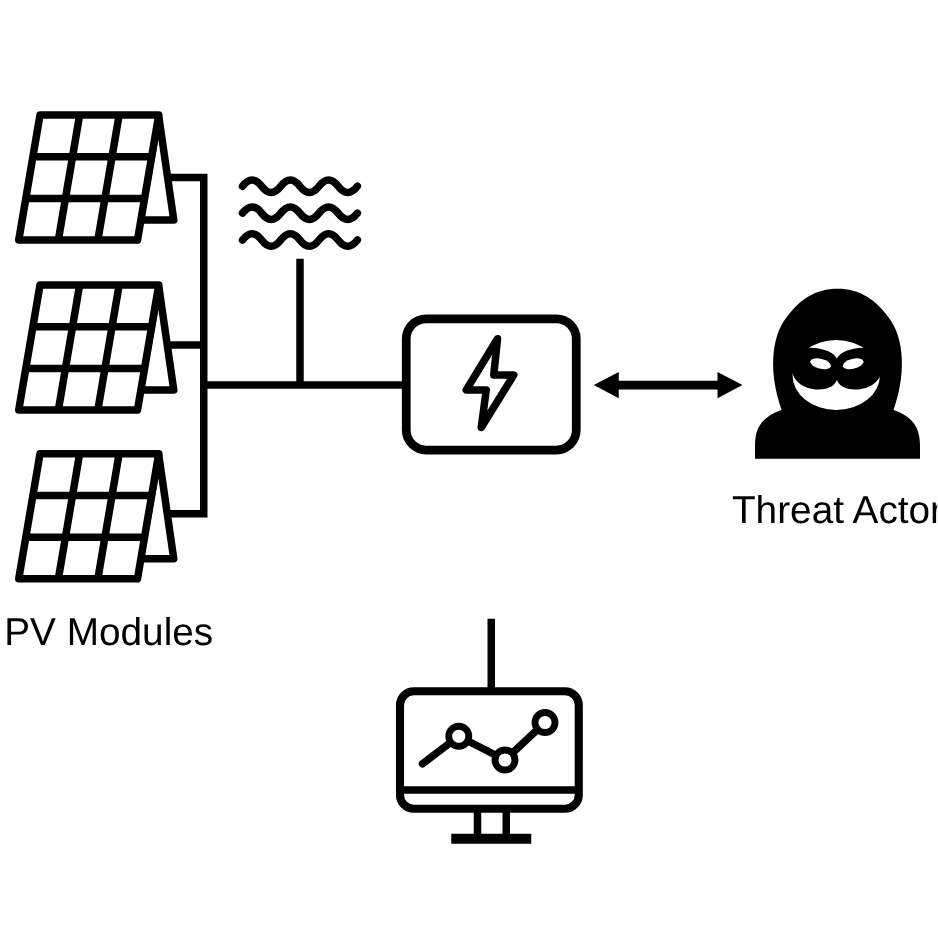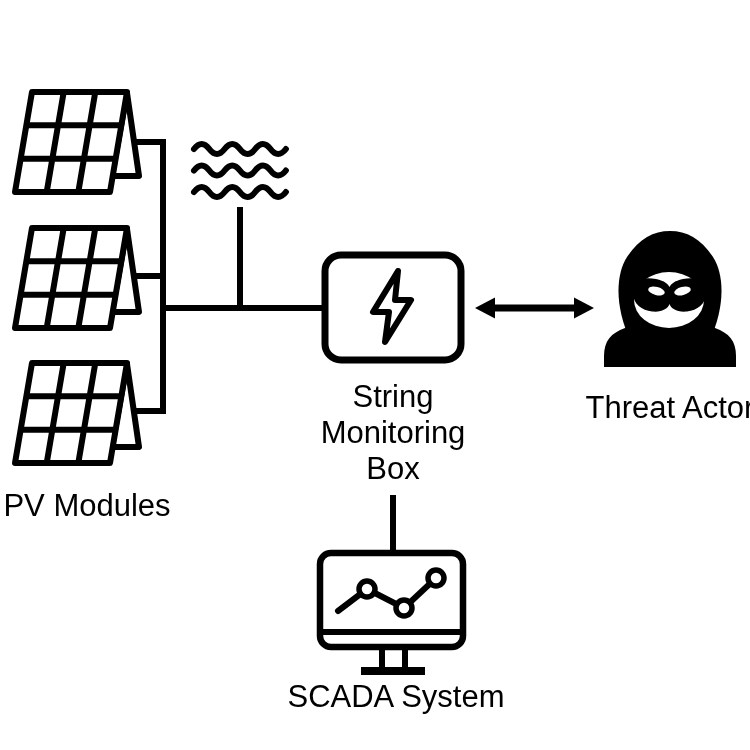--- a/index.html
+++ b/index.html
@@ -88,18 +88,16 @@
       <circle cx="367" cy="589" r="8" style="fill:#fff;stroke:var(--fg,#000);stroke-width:5.5"></circle>
       <circle cx="404" cy="608" r="8" style="fill:#fff;stroke:var(--fg,#000);stroke-width:5.5"></circle>
       <circle cx="436" cy="578" r="8" style="fill:#fff;stroke:var(--fg,#000);stroke-width:5.5"></circle>
       <path class="stroke-butt" d="M382 647 V668 M405 647 V668"></path>
       <path d="M361 671 H425" style="fill:none;stroke:var(--fg,#000);stroke-width:8;stroke-linecap:butt"></path>
     </g>
   </svg>
 
   <div class="label" style="left:-3px;top:488px;width:180px;">PV Modules</div>
 
-  <div class="label" style="left:293px;top:379px;width:200px;">String Monitoring Box</div>
 
   <div class="label" style="left:570px;top:390px;width:200px;">Threat Actor</div>
 
-  <div class="label" style="left:276px;top:679px;width:240px;">SCADA System</div>
 </div>
 
 </body></html>

